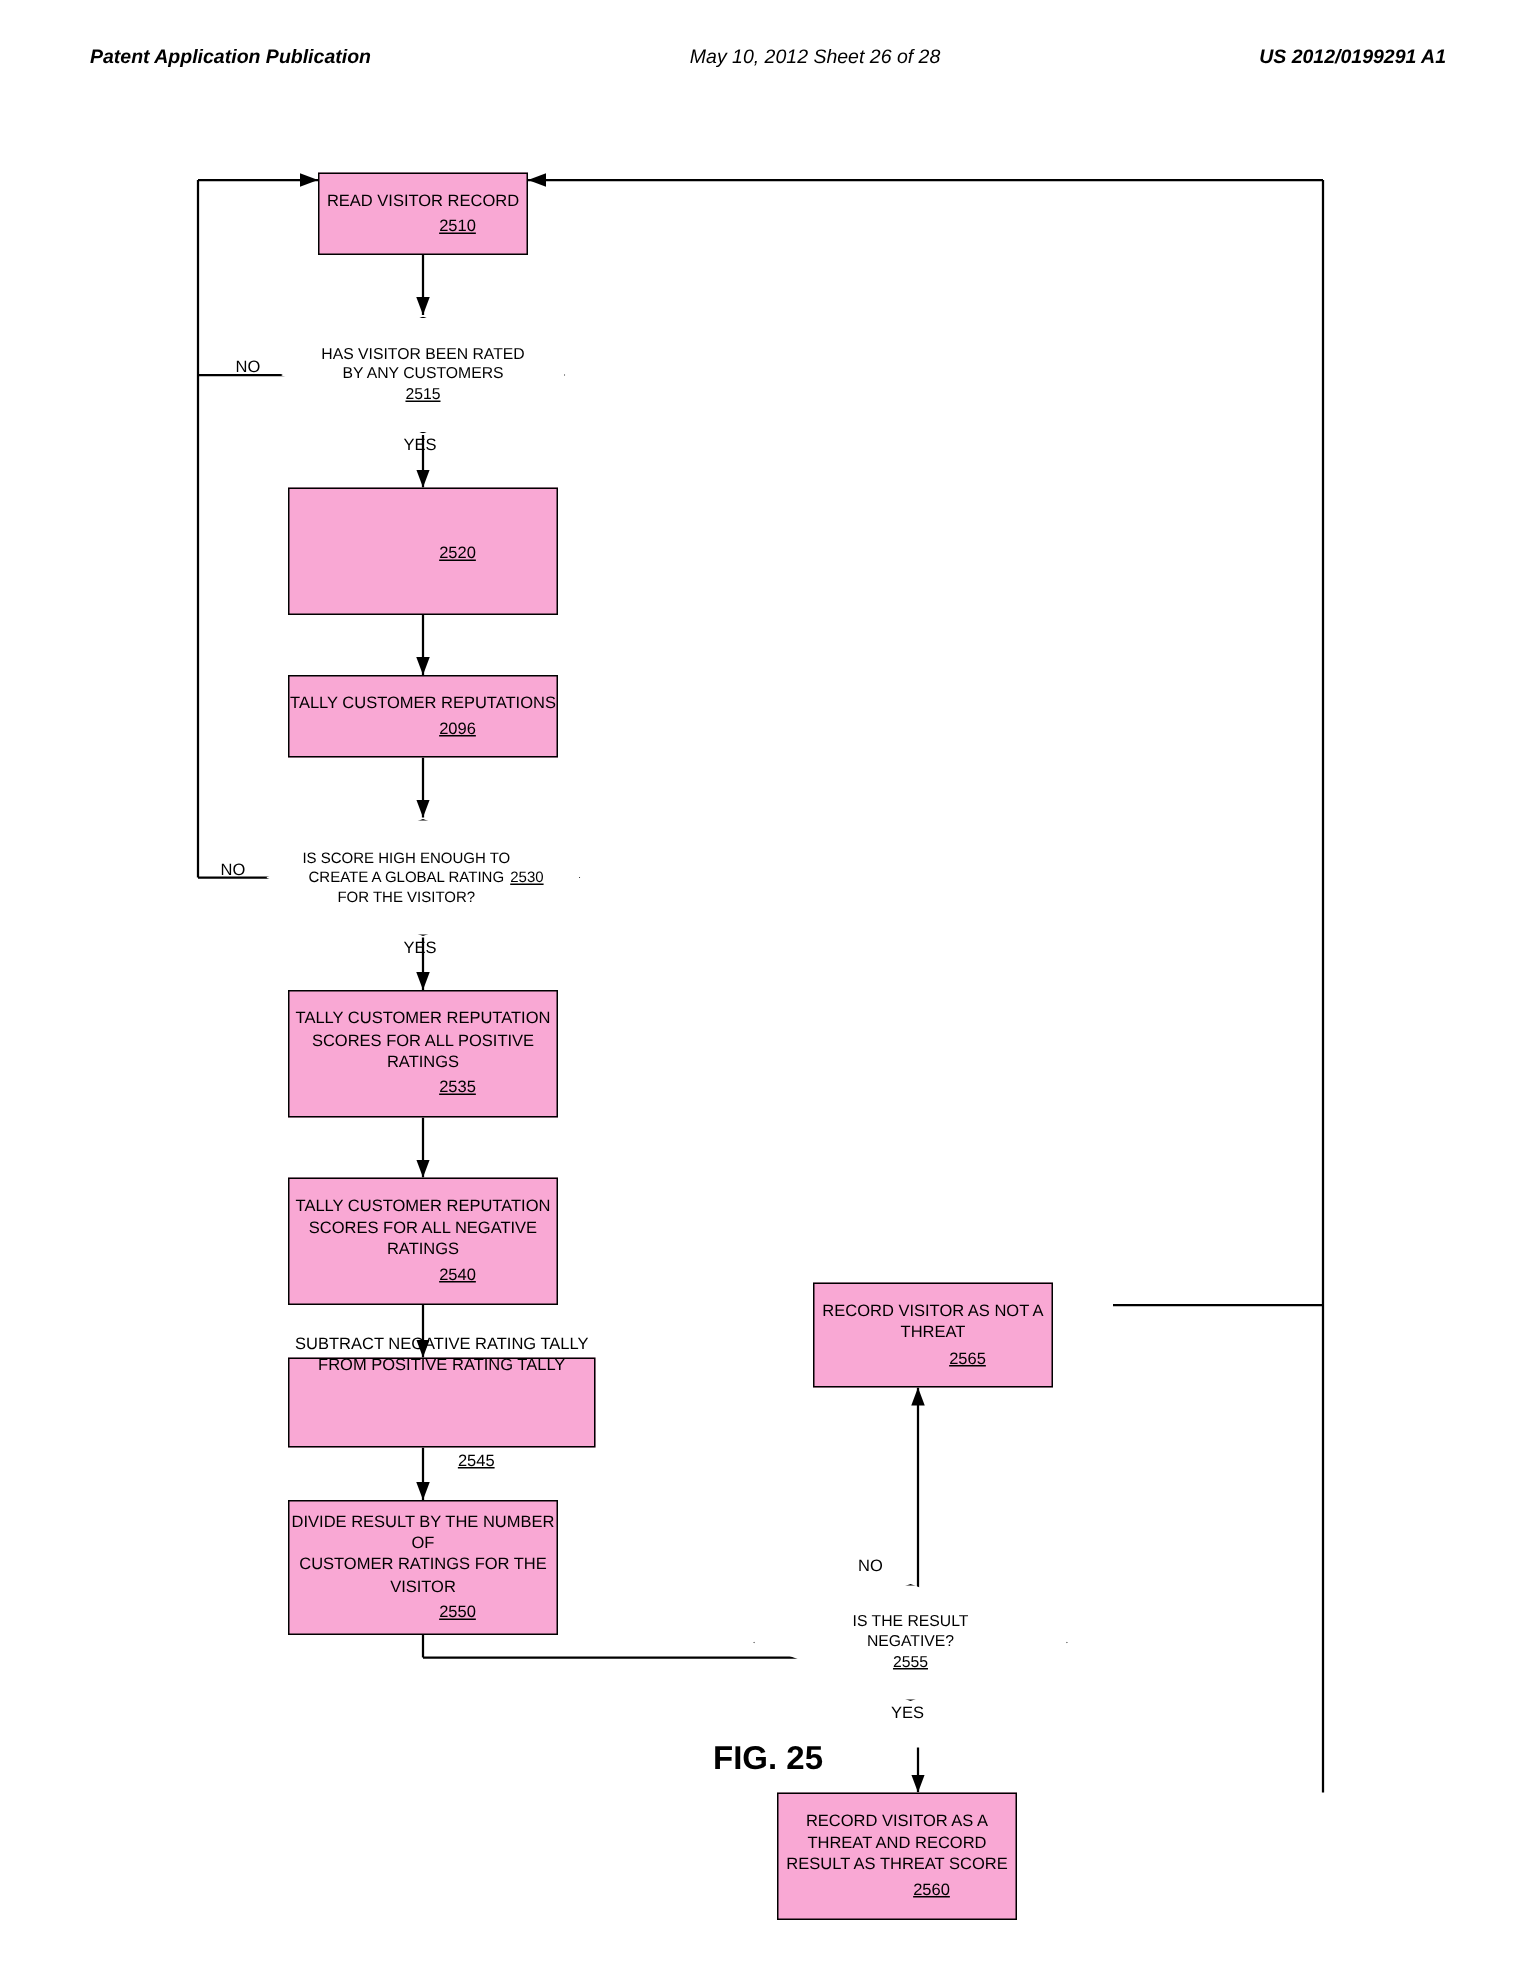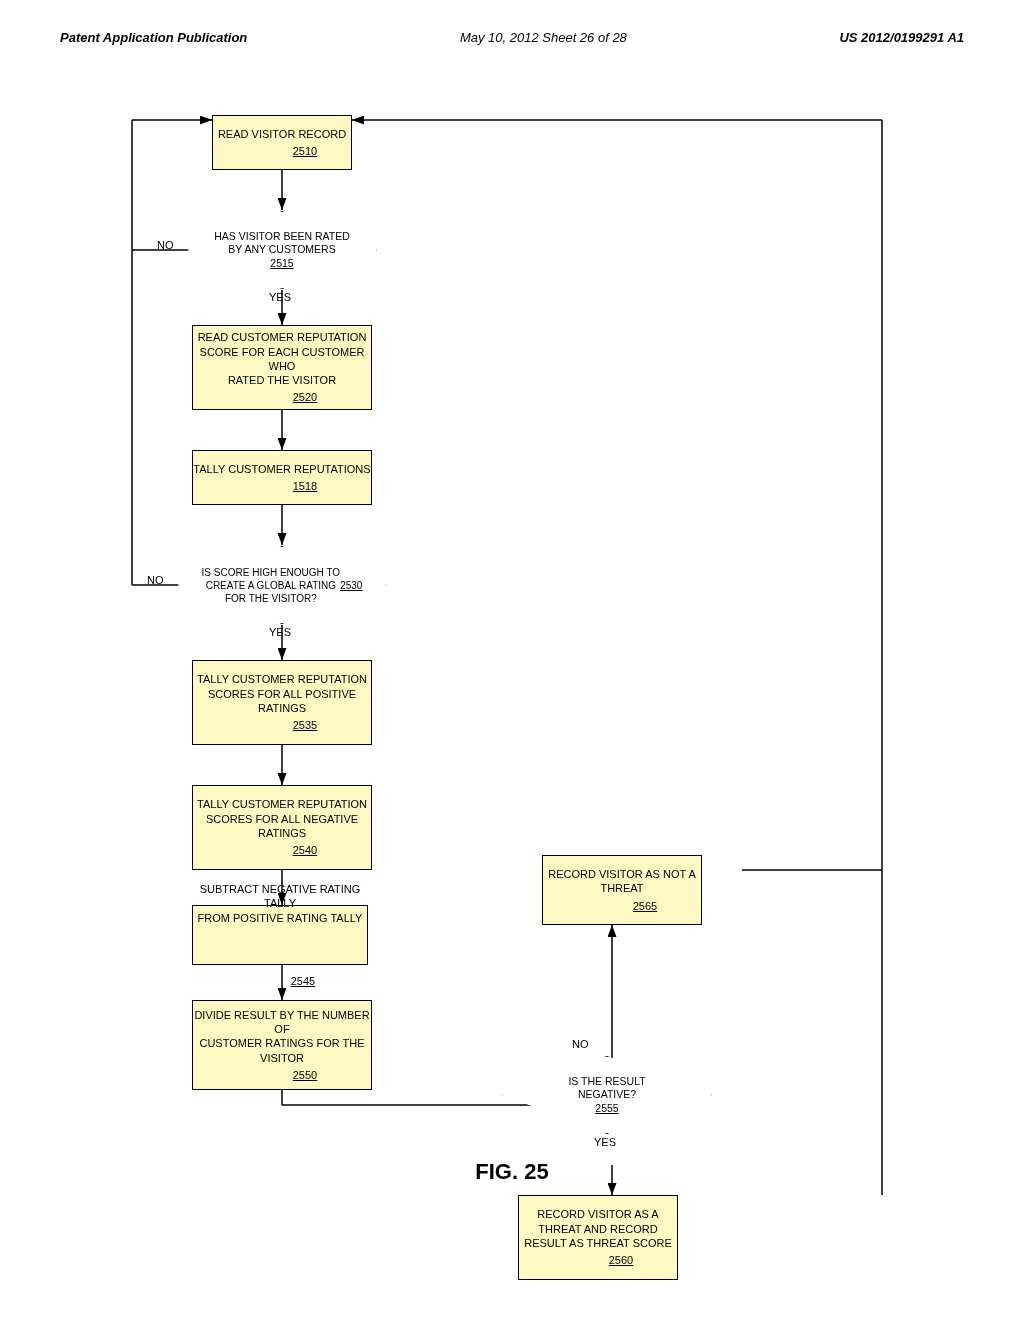--- a/index.html
+++ b/index.html
@@ -36,21 +36,21 @@
       position: relative;
       width: 860px;
       margin: 30px auto 0 auto;
       min-height: 1100px;
     }
 
     
     .box {
       position: absolute;
       border: 1.5px solid #000;
-      background: #fef9c3;
+      background: #f9a8d4;
       text-align: center;
       font-size: 11px;
       font-weight: normal;
       display: flex;
       flex-direction: column;
       align-items: center;
       justify-content: center;
       line-height: 1.3;
     }
 
@@ -163,27 +163,26 @@
           <span class="step-num" style="text-decoration:underline;">2515</span>
         </div>
 
         <span style="position:absolute; left:-30px; top:28px; font-size:11px;">NO</span>
 
         <span style="position:absolute; left:82px; top:80px; font-size:11px;">YES</span>
       </div>
     </div>
 
     <div class="box" style="left:110px; top:230px; width:180px; height:85px;">
-      <span>READ CUSTOMER REPUTATION<br>SCORE FOR EACH CUSTOMER WHO<br>RATED THE VISITOR</span>
       <span class="step-num">2520</span>
     </div>
 
     <div class="box" style="left:110px; top:355px; width:180px; height:55px;">
       <span>TALLY CUSTOMER REPUTATIONS</span>
-      <span class="step-num">1518</span>
+      <span class="step-num">2096</span>
     </div>
 
     <div class="diamond-wrapper" style="left:95px; top:450px; width:210px; height:80px;">
       <div style="position:relative; width:210px; height:78px;">
         <div style="position:absolute; top:0; left:0; width:210px; height:78px; background:#fff; border:1.5px solid #000; clip-path: polygon(50% 0%, 100% 50%, 50% 100%, 0% 50%);"></div>
         <div style="position:absolute; top:0; left:0; width:210px; height:78px; display:flex; flex-direction:row; align-items:center; justify-content:center; font-size:10px; text-align:center; line-height:1.3;">
           <span>IS SCORE HIGH ENOUGH TO<br>CREATE A GLOBAL RATING<br>FOR THE VISITOR?</span>
           <span class="step-num" style="text-decoration:underline;">2530</span>
         </div>
         <span style="position:absolute; left:-30px; top:28px; font-size:11px;">NO</span>
@@ -194,21 +193,21 @@
     <div class="box" style="left:110px; top:565px; width:180px; height:85px;">
       <span>TALLY CUSTOMER REPUTATION<br>SCORES FOR ALL POSITIVE<br>RATINGS</span>
       <span class="step-num">2535</span>
     </div>
 
     <div class="box" style="left:110px; top:690px; width:180px; height:85px;">
       <span>TALLY CUSTOMER REPUTATION<br>SCORES FOR ALL NEGATIVE<br>RATINGS</span>
       <span class="step-num">2540</span>
     </div>
 
-    <div class="box" style="left:110px; top:810px; width:176px; height:60px;gap:46px;">
+    <div class="box" style="left:110px; top:810px; width:205px; height:60px;gap:46px;">
       <span>SUBTRACT NEGATIVE RATING TALLY<br>FROM POSITIVE RATING TALLY</span>
       <span class="step-num">2545</span>
     </div>
 
     <div class="box" style="left:110px; top:905px; width:180px; height:90px;">
       <span>DIVIDE RESULT BY THE NUMBER OF<br>CUSTOMER RATINGS FOR THE<br>VISITOR</span>
       <span class="step-num">2550</span>
     </div>
 
     <div class="diamond-wrapper" style="left:420px; top:960px; width:210px; height:80px;">

